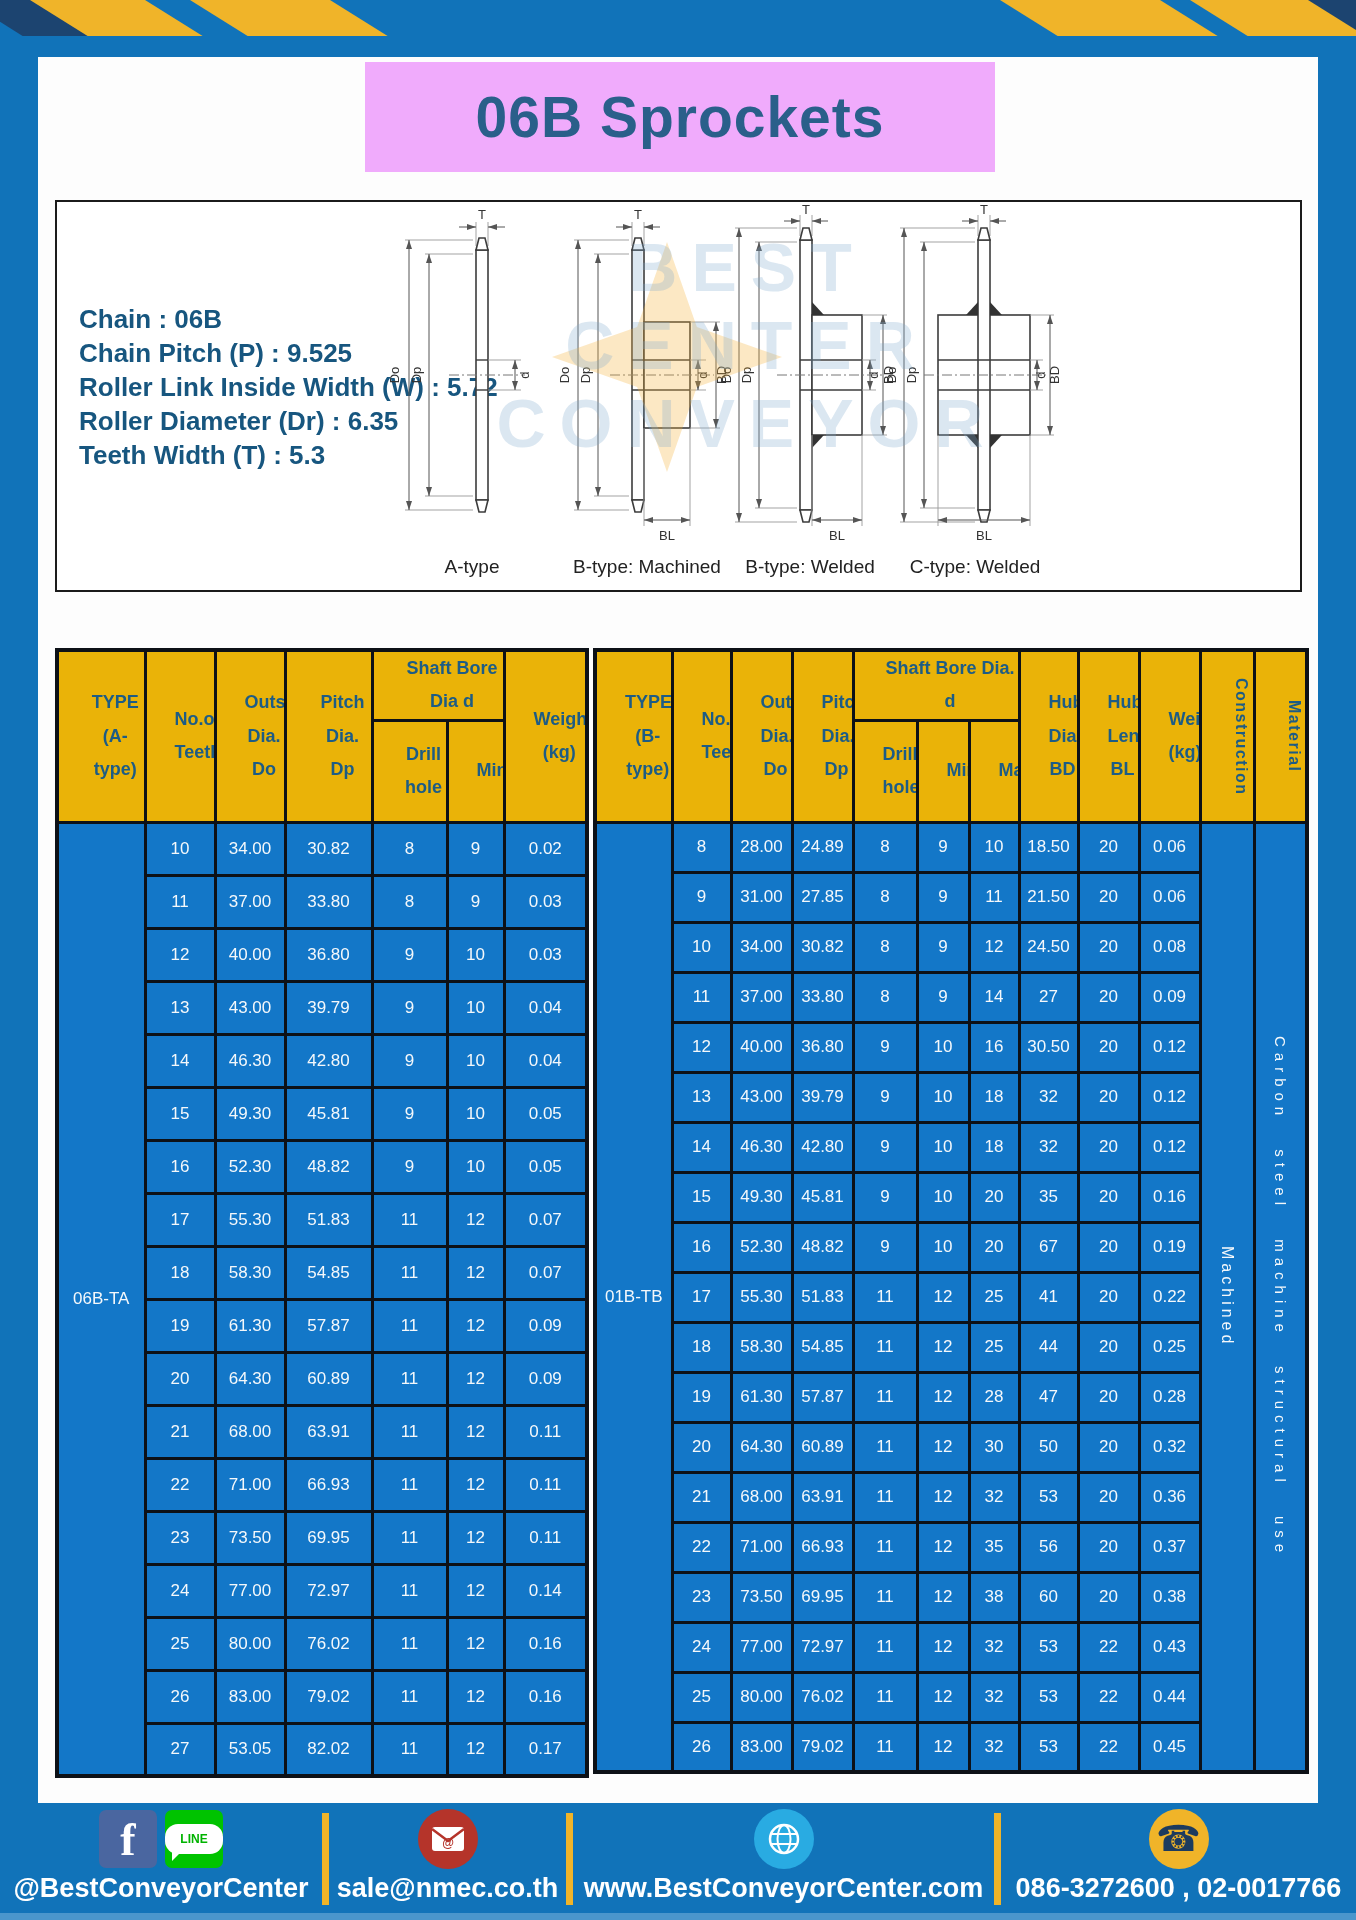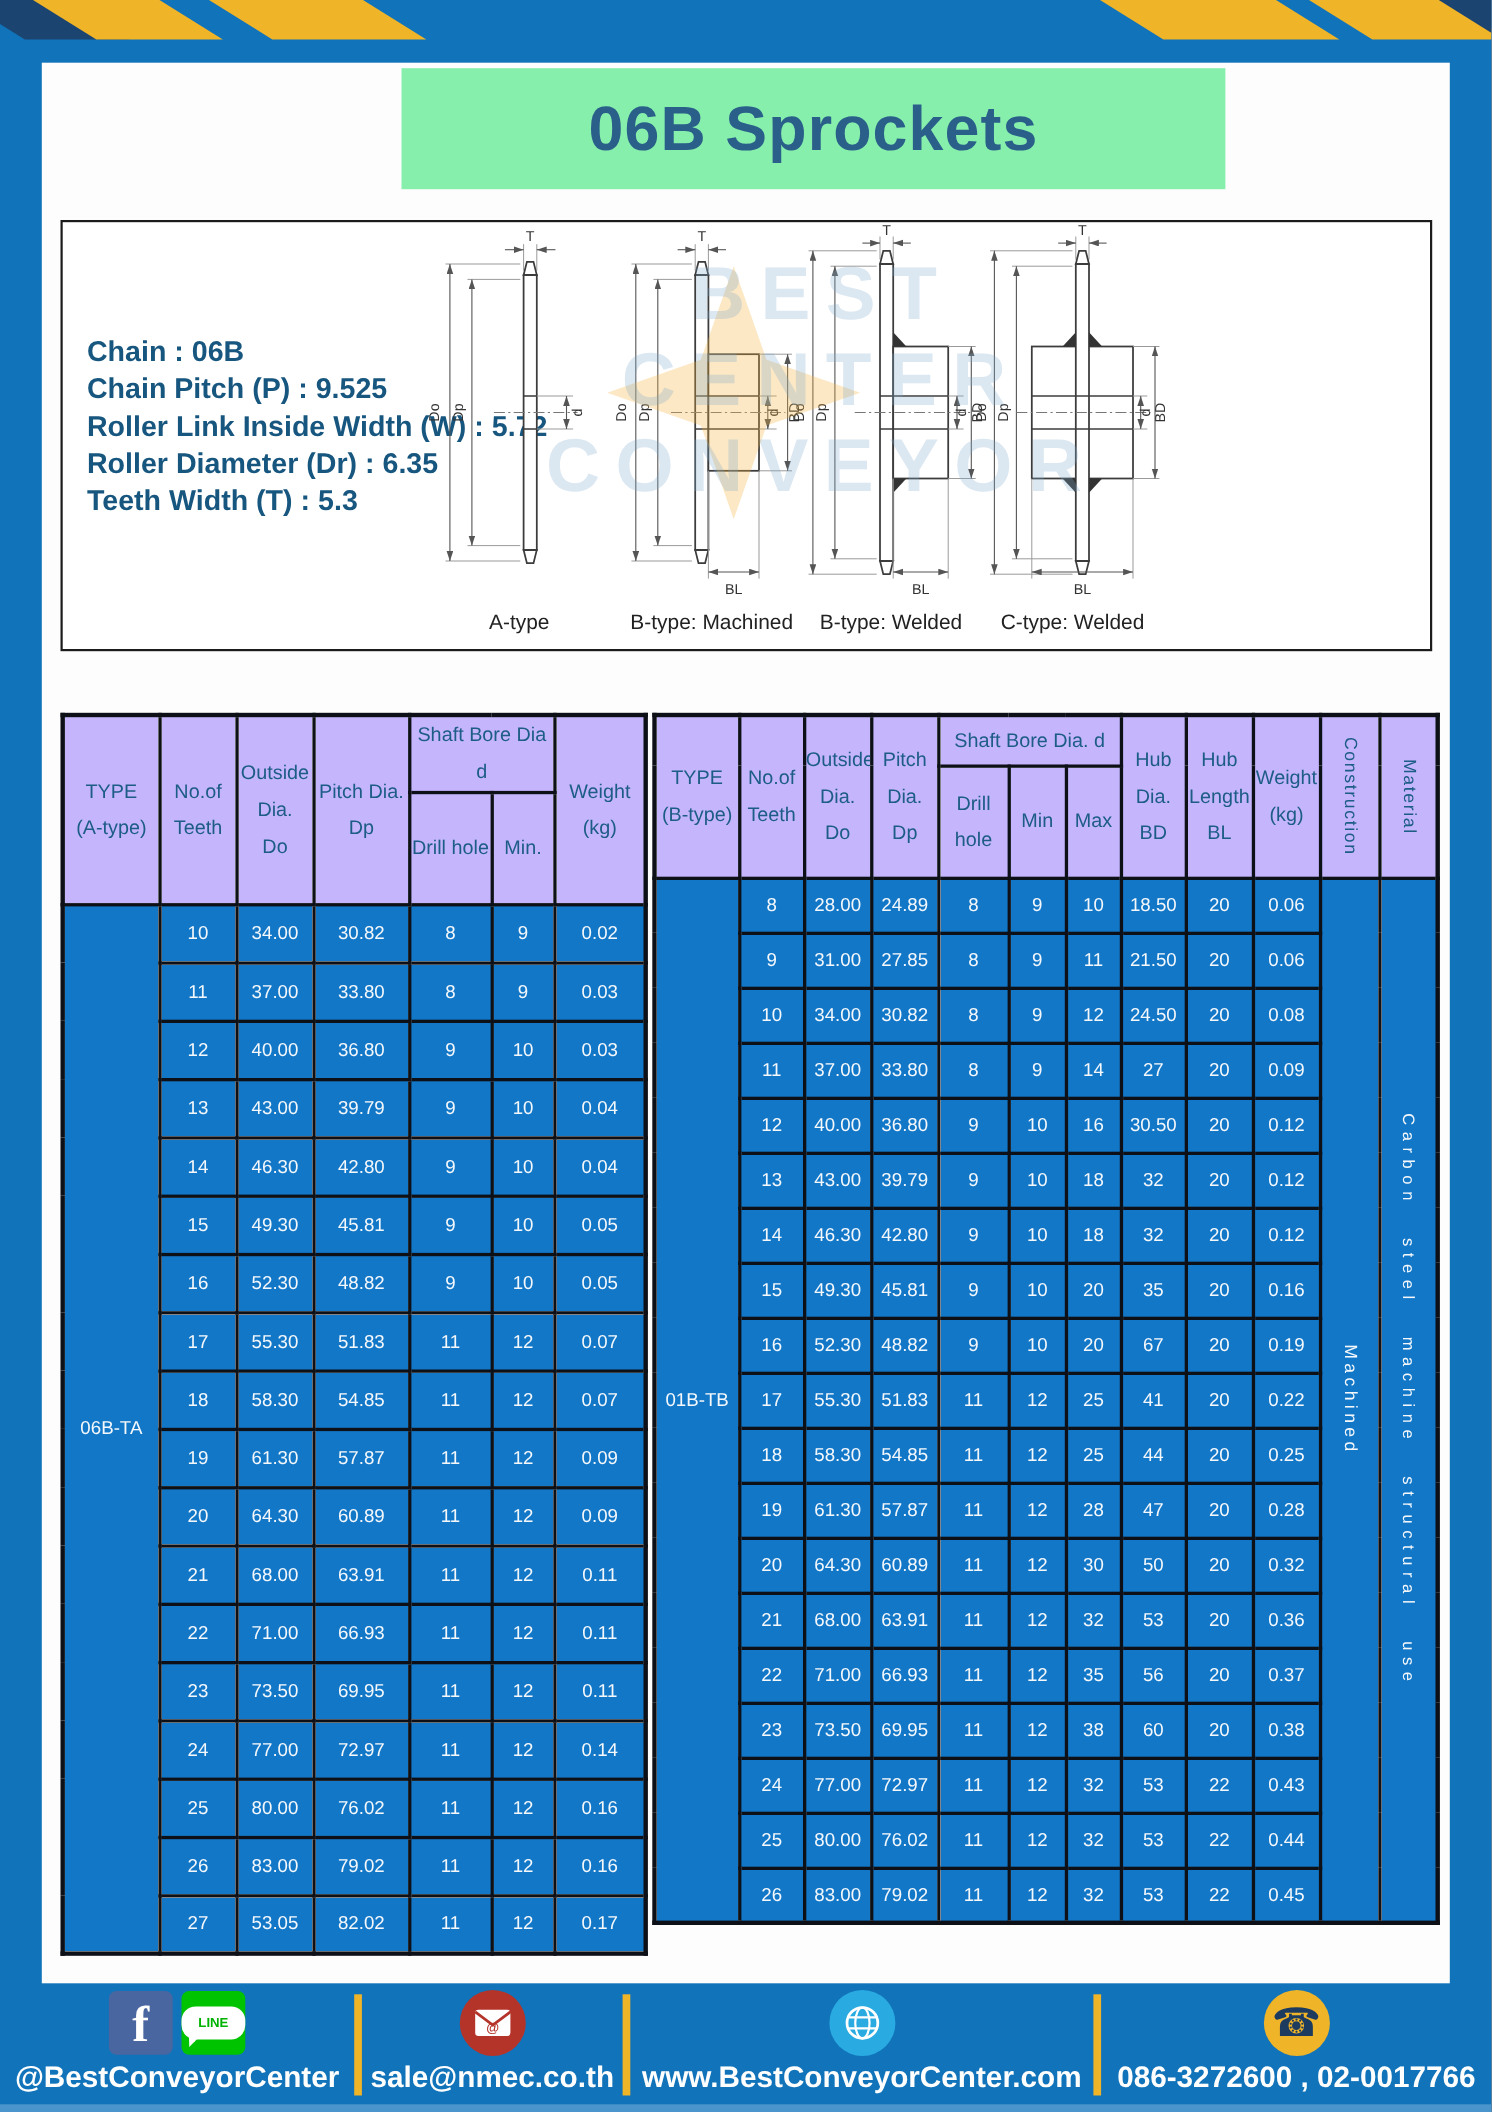--- a/index.html
+++ b/index.html
@@ -7,21 +7,21 @@
         font-family:"Liberation Sans",sans-serif;overflow:hidden;}
   .white-area{position:absolute;left:38px;top:57px;width:1280px;height:1746px;background:#fdfdfd;}
 
   
   .top-band{position:absolute;left:0;top:0;width:1356px;height:57px;overflow:hidden;}
   .stripe{position:absolute;top:0;height:36px;transform:skewX(58deg);transform-origin:0 0;}
   .s-y{background:#f0b429;}
   .s-n{background:#1c4470;}
 
   
-  .title-banner{position:absolute;left:365px;top:62px;width:749px;height:110px;background:#86efac;
+  .title-banner{position:absolute;left:365px;top:62px;width:630px;height:110px;background:#f0abfc;
     display:flex;align-items:center;justify-content:center;
     font-size:57px;font-weight:bold;color:#2a5f8a;letter-spacing:1px;}
 
   
   .spec-panel{position:absolute;left:55px;top:200px;width:1247px;height:392px;background:#ffffff;
     border:2px solid #1b1b1b;box-sizing:border-box;}
   .spec-text{position:absolute;left:22px;top:100px;}
   .spec-line{font-size:26px;font-weight:bold;color:#17567f;line-height:34px;white-space:pre;}
 
   .fig{position:absolute;top:8px;width:170px;height:372px;}
@@ -38,21 +38,21 @@
 
   .watermark{position:absolute;left:430px;top:26px;width:520px;text-align:center;pointer-events:none;
     font-weight:bold;font-size:68px;line-height:78px;letter-spacing:14px;color:rgba(125,170,205,0.28);}
   .wm-orange{position:absolute;left:495px;top:40px;width:230px;height:230px;pointer-events:none;
     background:rgba(244,180,60,0.30);
     clip-path:polygon(50% 0,63% 37%,100% 50%,63% 63%,50% 100%,37% 63%,0 50%,37% 37%);}
 
   
   .dtable{position:absolute;border-collapse:collapse;table-layout:fixed;border:4px solid #0d1117;}
   .dtable th,.dtable td{border:3px solid #0d1117;text-align:center;vertical-align:middle;padding:0;overflow:hidden;}
-  .dtable th{background:#c4b5fd;color:#1d5c85;font-size:18px;font-weight:normal;white-space:pre-line;line-height:1.85;}
+  .dtable th{background:#eab308;color:#1d5c85;font-size:18px;font-weight:bold;white-space:pre-line;line-height:1.85;padding-left:28px;}
   .dtable td{background:#1377c8;color:#f4f8fb;font-size:17px;font-weight:normal;}
   #table-a{left:55px;top:648px;width:530px;}
   #table-b{left:593px;top:648px;width:712px;}
   #table-a thead tr.h1{height:46px;}  #table-a thead tr.h2{height:102px;}
   #table-b thead tr.h1{height:46px;}  #table-b thead tr.h2{height:102px;}
   #table-a tbody tr{height:53px;}
   #table-b tbody tr{height:50px;}
   .type-cell{font-size:19px;}
   th.vert-h{writing-mode:vertical-rl;font-size:16px;letter-spacing:1.5px;line-height:1;white-space:normal;}
   td.vert-cell{writing-mode:vertical-rl;white-space:normal;}

